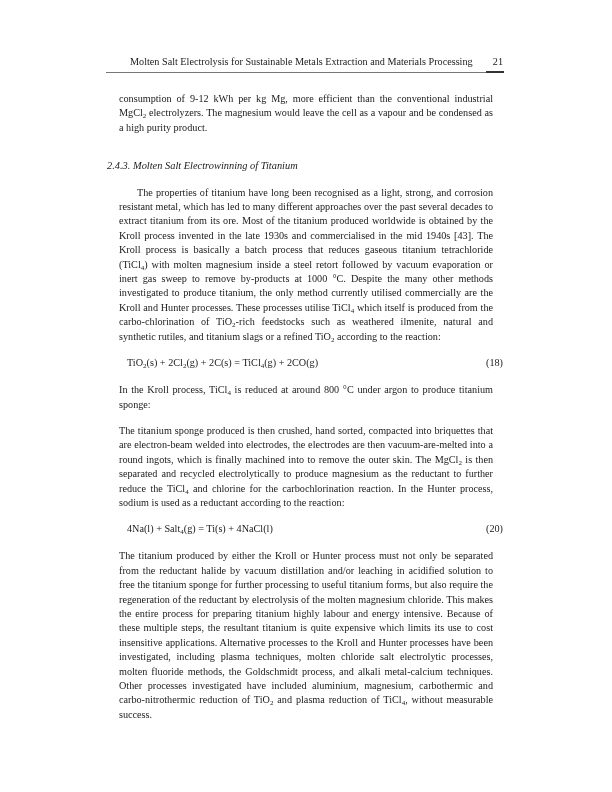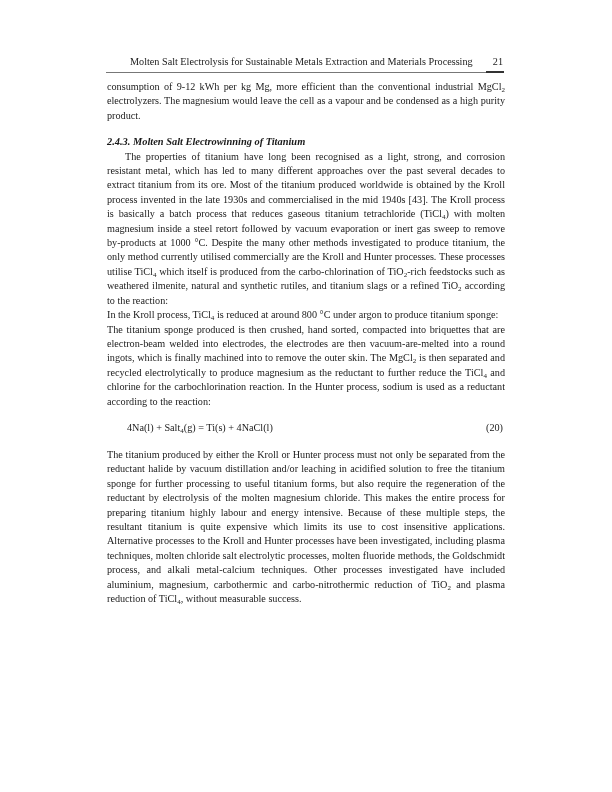--- a/index.html
+++ b/index.html
@@ -6,23 +6,23 @@
   body { width: 612px; height: 792px; position: relative; overflow: hidden;
          font-family: "Liberation Serif", "DejaVu Serif", serif; color: #1a1a1a; }
   .header { position: absolute; left: 108px; top: 55px; width: 397px; height: 14px;
             font-size: 10.2px; line-height: 14px; font-family: Liberation Serif, serif; }
   .header .title { position: absolute; left: 22px; top: 0; white-space: nowrap; }
   .header .pageno { position: absolute; right: 2px; top: 0; }
   .rule { position: absolute; left: 106px; top: 72px; width: 398px; height: 1px; background: #777; }
   .rule-dark { position: absolute; left: 486px; top: 71px; width: 18px; height: 2px; background: #333; }
   .body { position: absolute; left: 107px; top: 80px; width: 398px;
           font-size: 10.2px; line-height: 14.4px; }
-  p { margin: 0; text-align: justify; }
+  p { margin: 12px; text-align: justify; }
   p.indent { text-indent: 18px; }
-  h3 { margin: 0; font-size: 10.4px; font-weight: bold; font-style: italic; line-height: 14.4px; }
+  h3 { margin: 0; font-size: 10.4px; font-weight: normal; font-style: italic; line-height: 14.4px; }
   .gap { height: 12px; }
   .eq { display: flex; justify-content: space-between; padding-left: 20px; padding-right: 2px;
         line-height: 14px; margin: 12px 0 13px 0; }
   sub { font-size: 7px; vertical-align: -2px; line-height: 0; }
 </style>
 </head>
 <body>
 
 <div class="header">
   <span class="title">Molten Salt Electrolysis for Sustainable Metals Extraction and Materials Processing</span>
@@ -34,20 +34,24 @@
 <div class="body">
 
   <p><span>consumption of 9-12 kWh per kg Mg, more efficient than the conventional industrial MgCl</span><sub>2</sub><span> electrolyzers. The magnesium would leave the cell as a vapour and be condensed as a high purity product.</span></p>
 
   <div class="gap"></div>
 
   <h3>2.4.3. Molten Salt Electrowinning of Titanium</h3>
 
   <p class="indent"><span>The properties of titanium have long been recognised as a light, strong, and corrosion resistant metal, which has led to many different approaches over the past several decades to extract titanium from its ore. Most of the titanium produced worldwide is obtained by the Kroll process invented in the late 1930s and commercialised in the mid 1940s [43]. The Kroll process is basically a batch process that reduces gaseous titanium tetrachloride (TiCl</span><sub>4</sub><span>) with molten magnesium inside a steel retort followed by vacuum evaporation or inert gas sweep to remove by-products at 1000 °C. Despite the many other methods investigated to produce titanium, the only method currently utilised commercially are the Kroll and Hunter processes. These processes utilise TiCl</span><sub>4</sub><span> which itself is produced from the carbo-chlorination of TiO</span><sub>2</sub><span>-rich feedstocks such as weathered ilmenite, natural and synthetic rutiles, and titanium slags or a refined TiO</span><sub>2</sub><span> according to the reaction:</span></p>
 
+  <div class="eq">
+    <span><span>TiO</span><sub>2</sub><span>(s) + 2Cl</span><sub>2</sub><span>(g) + 2C(s) = TiCl</span><sub>4</sub><span>(g) + 2CO(g)</span></span>
+    <span>(18)</span>
+  </div>
 
   <p><span>In the Kroll process, TiCl</span><sub>4</sub><span> is reduced at around 800 °C under argon to produce titanium sponge:</span></p>
 
 
   <p><span>The titanium sponge produced is then crushed, hand sorted, compacted into briquettes that are electron-beam welded into electrodes, the electrodes are then vacuum-are-melted into a round ingots, which is finally machined into to remove the outer skin. The MgCl</span><sub>2</sub><span> is then separated and recycled electrolytically to produce magnesium as the reductant to further reduce the TiCl</span><sub>4</sub><span> and chlorine for the carbochlorination reaction. In the Hunter process, sodium is used as a reductant according to the reaction:</span></p>
 
   <div class="eq">
     <span><span>4Na(l) + Salt</span><sub>4</sub><span>(g) = Ti(s) + 4NaCl(l)</span></span>
     <span>(20)</span>
   </div>

